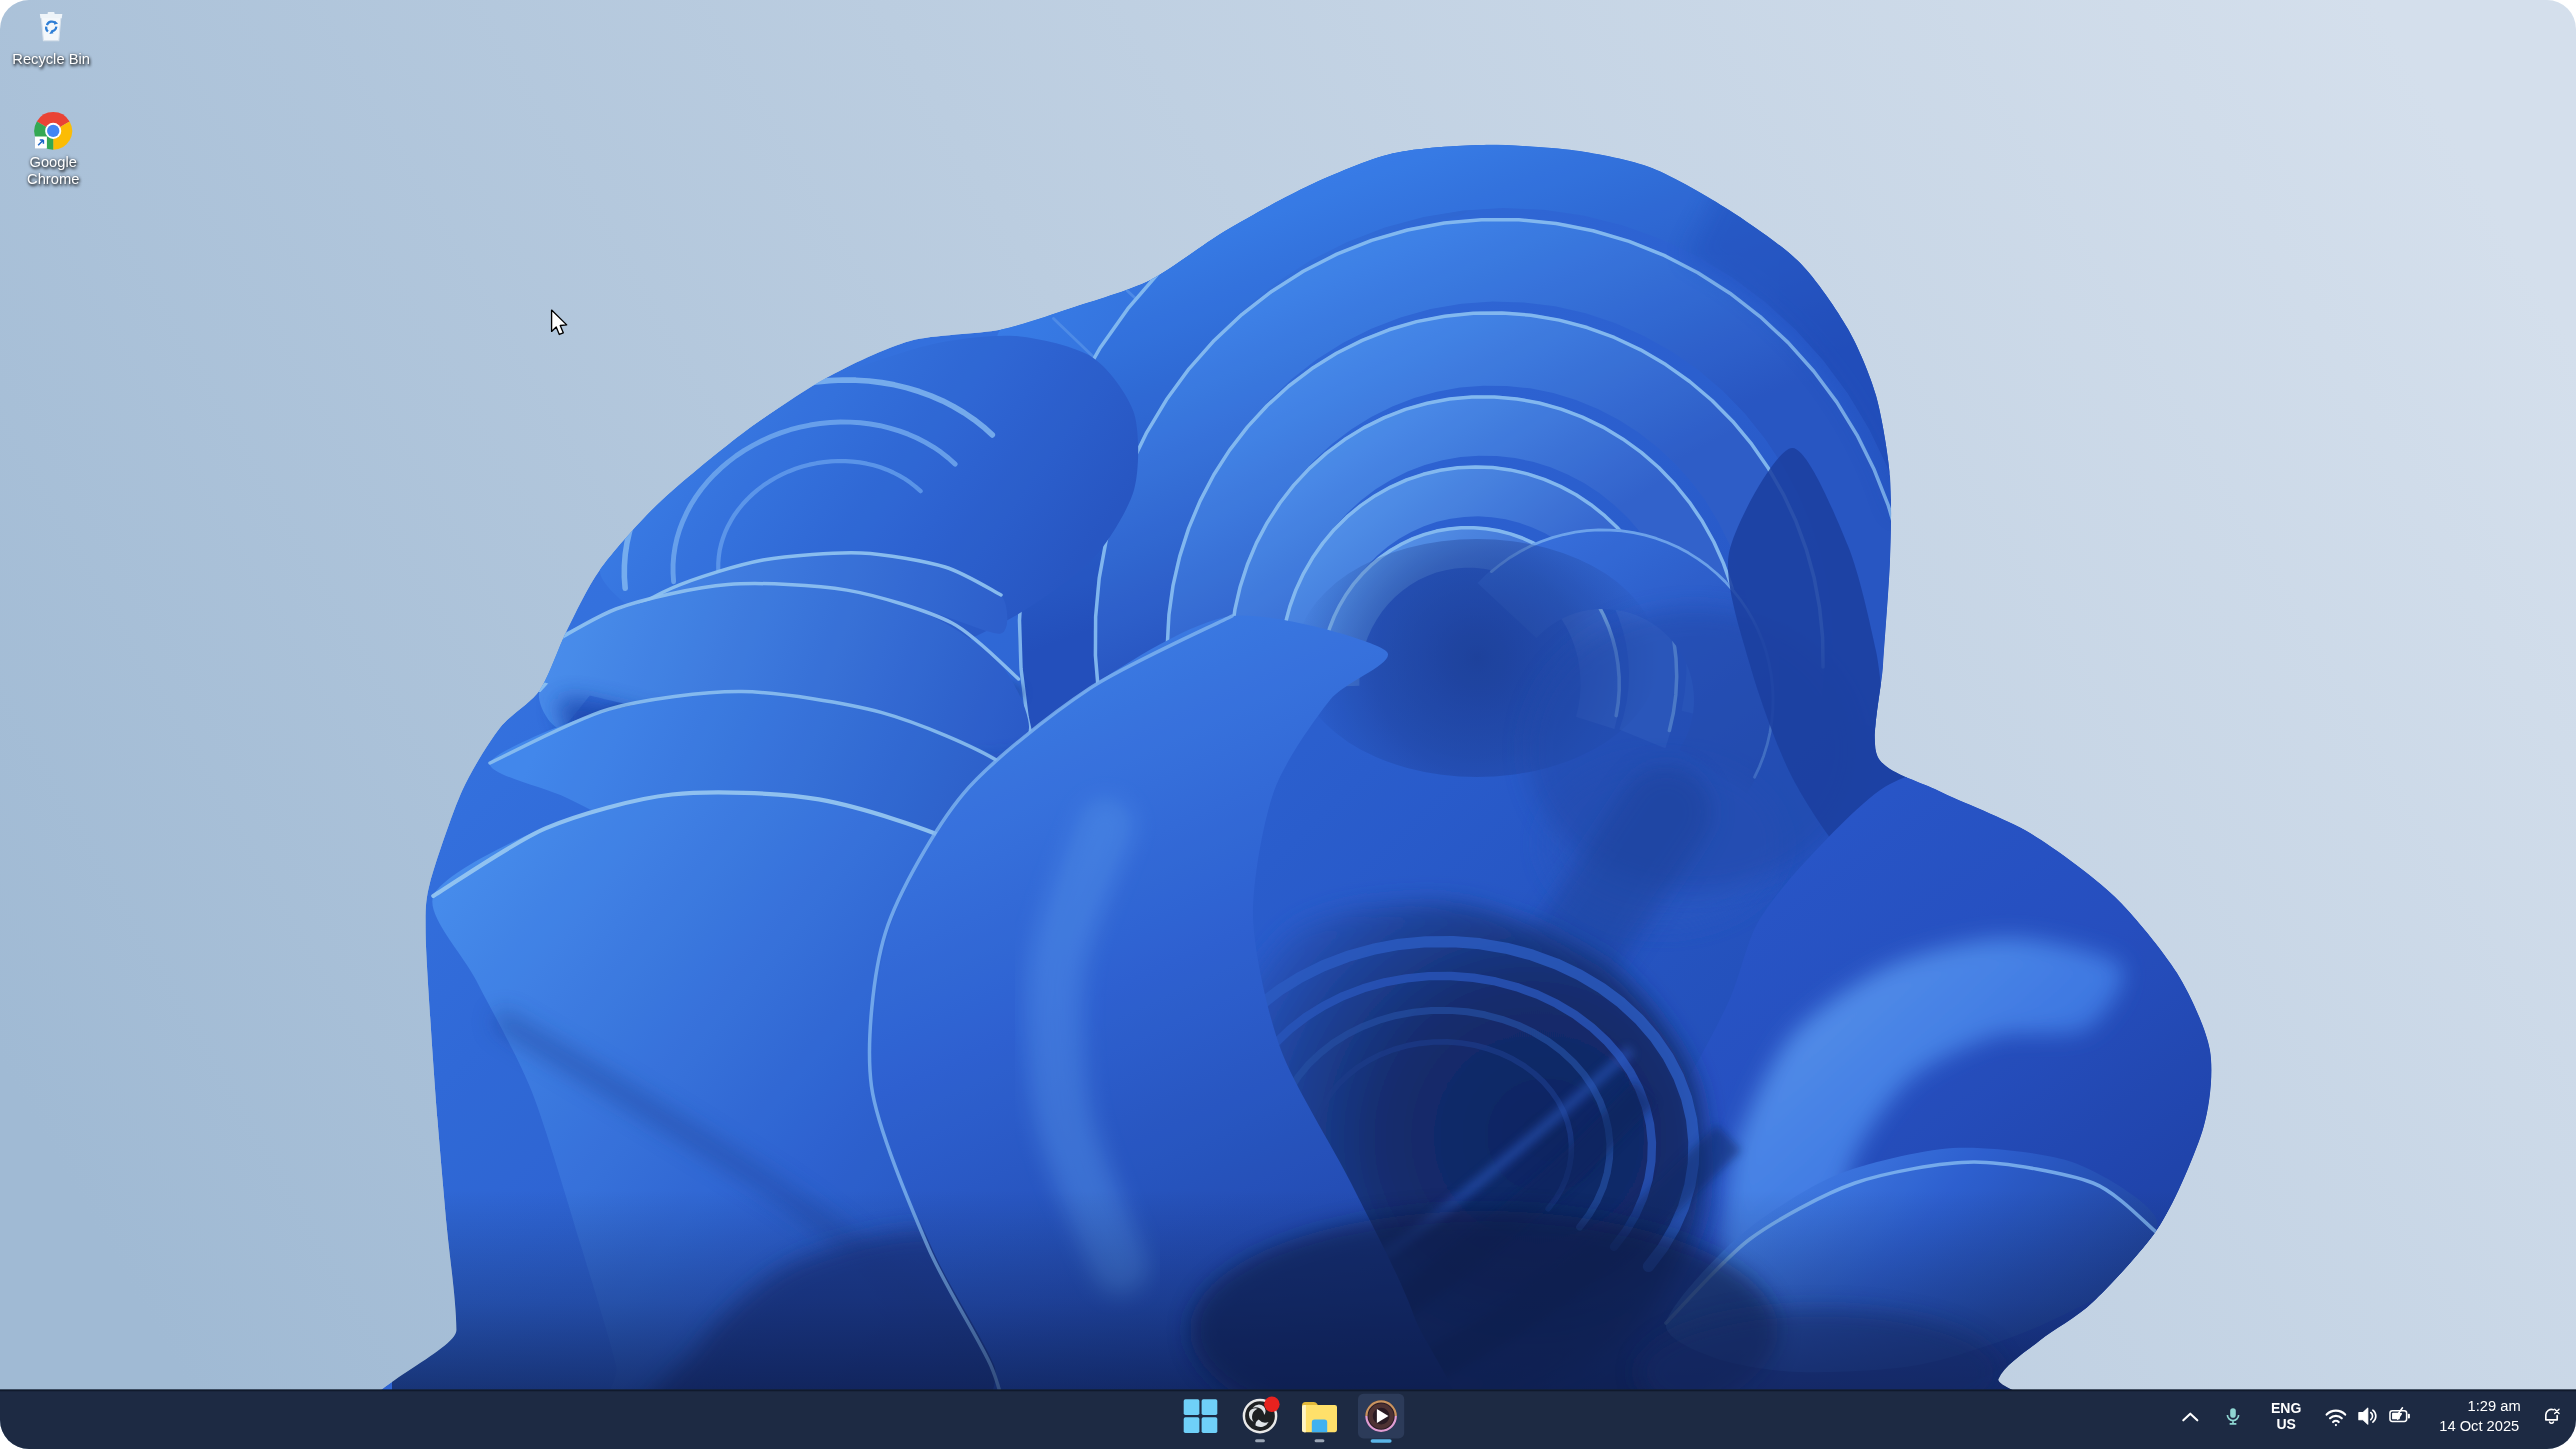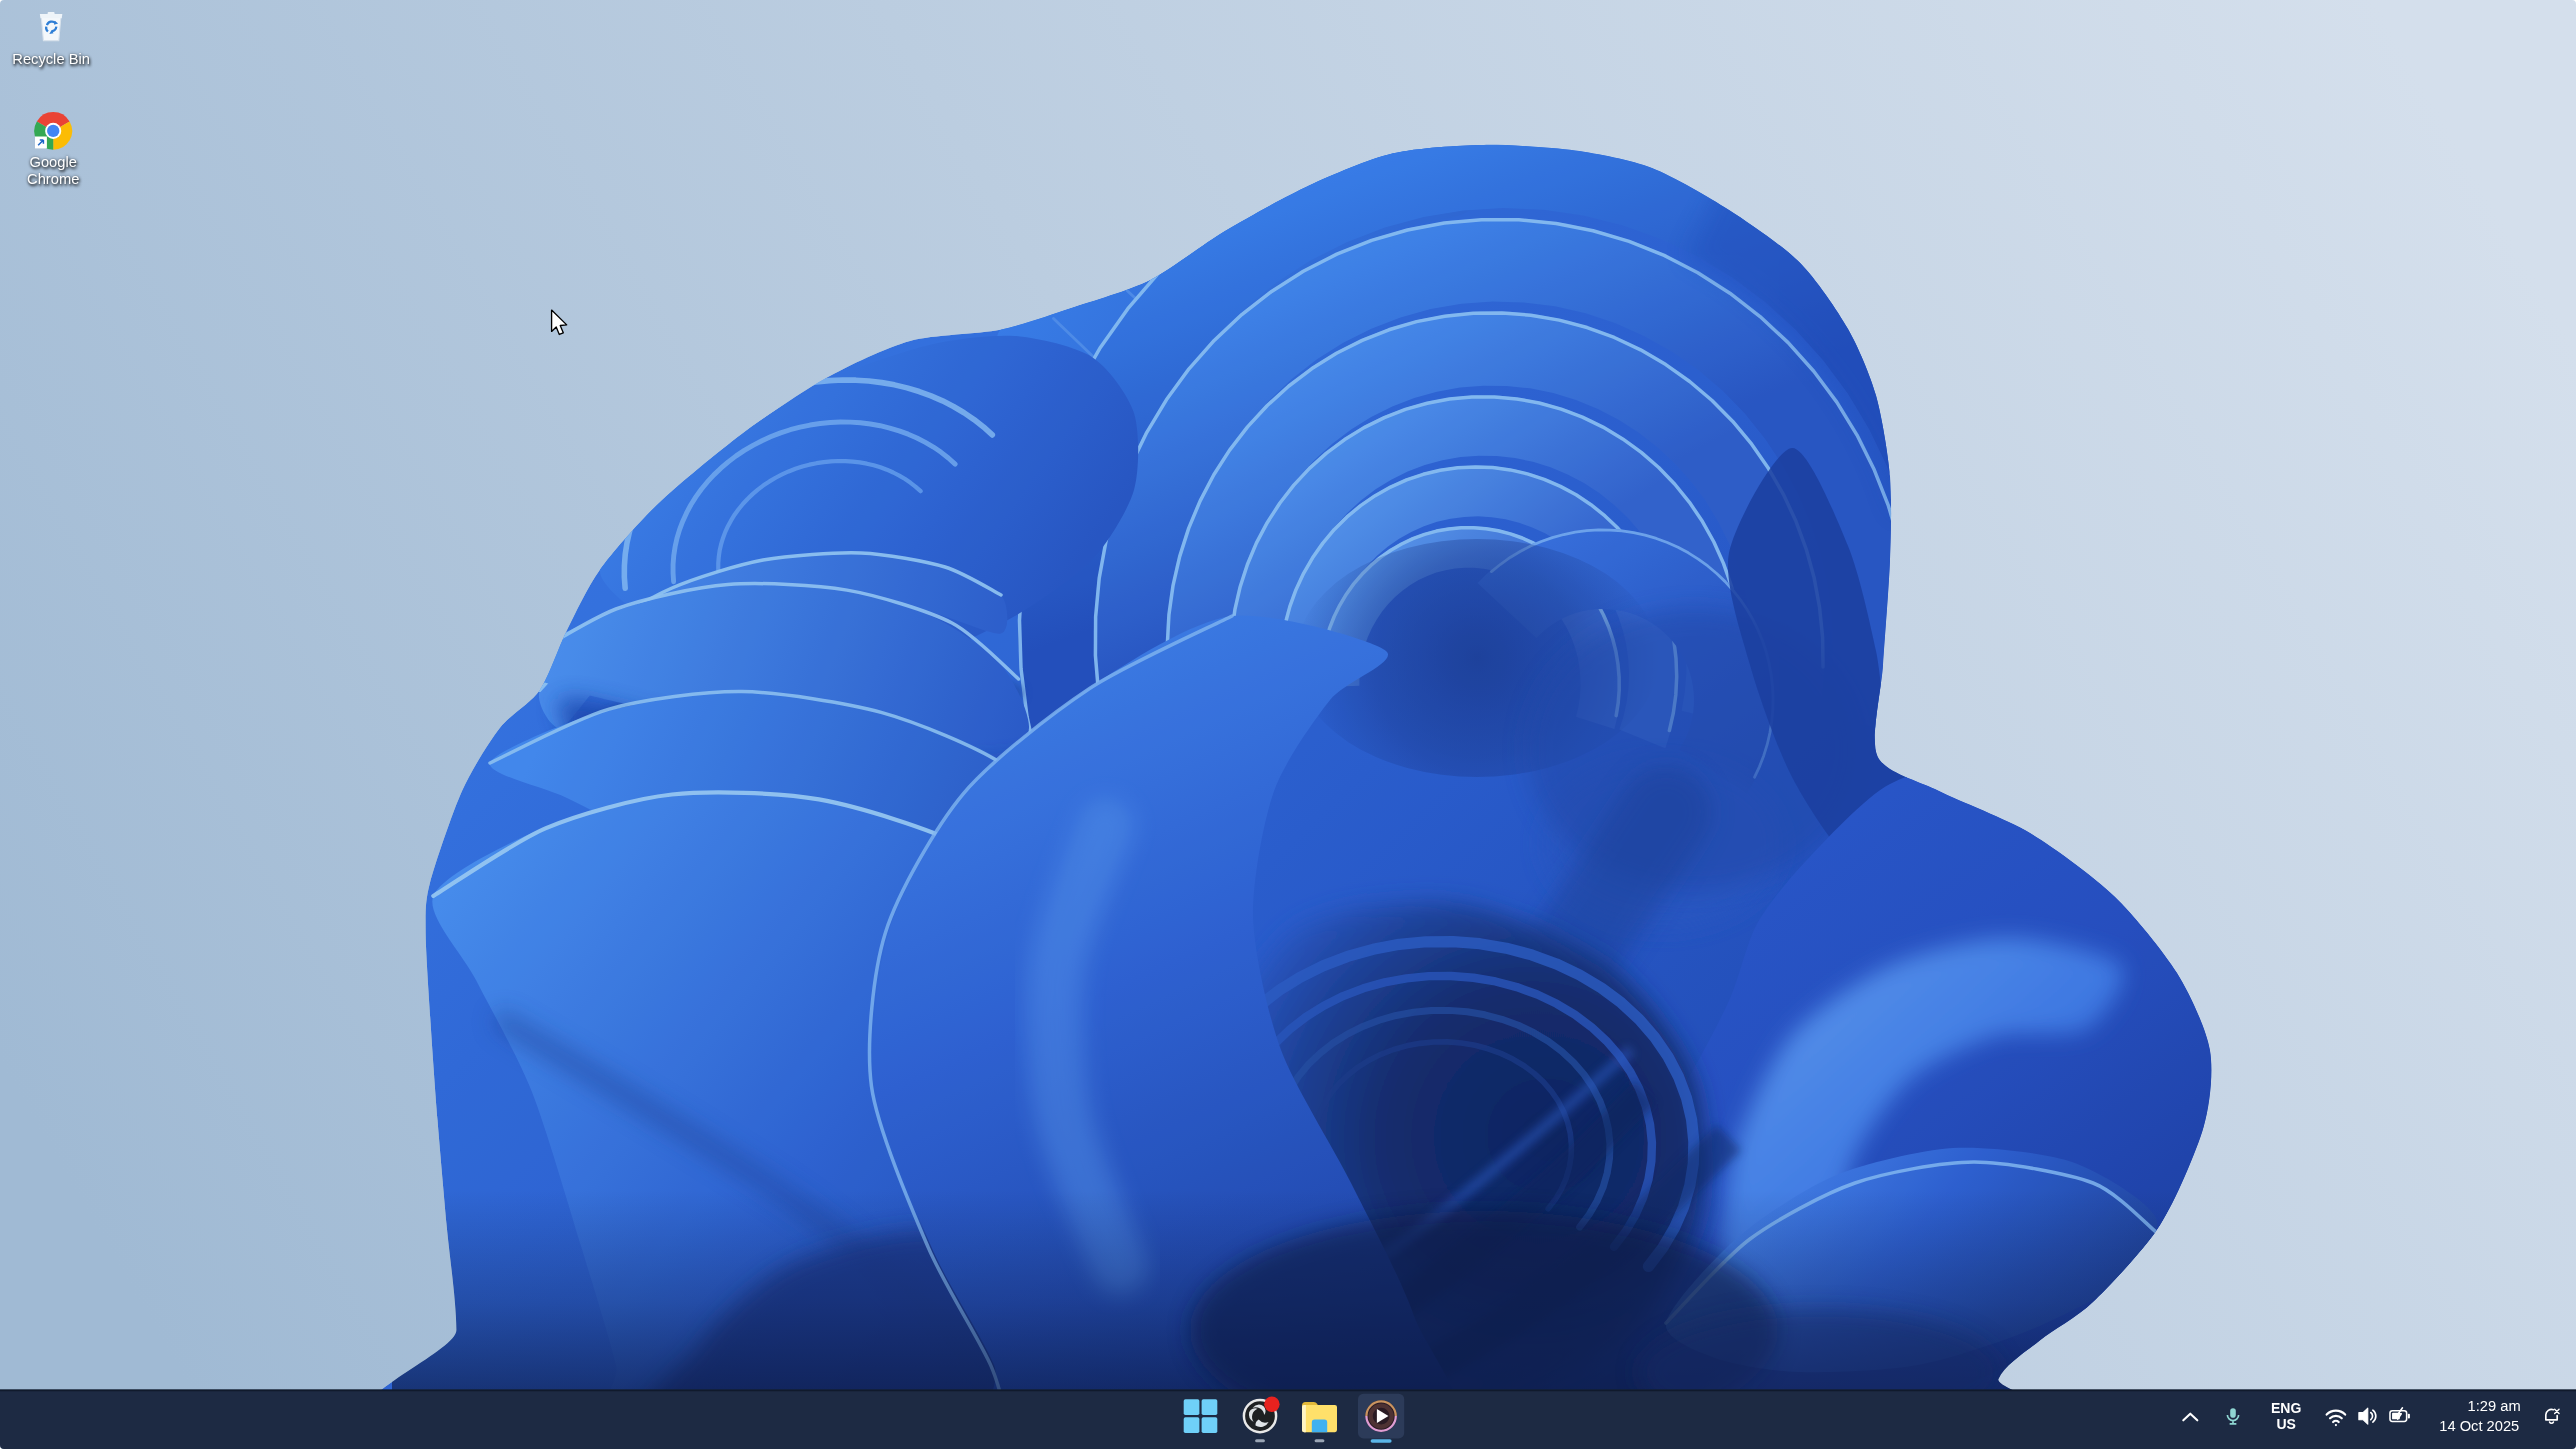--- a/index.html
+++ b/index.html
@@ -1,14 +1,14 @@
 <!DOCTYPE html>
 <html style="font-size:11.2px"><head><meta charset="utf-8"><style>
 html,body{margin:0;padding:0;background:#fff}
-#s{position:relative;width:2576px;height:1449px;border-radius:4px;overflow:hidden;font-family:"Liberation Sans",sans-serif}
+#s{position:relative;width:2576px;height:1449px;border-radius:29px;overflow:hidden;font-family:"Liberation Sans",sans-serif}
 </style></head><body>
 <div id="s"><svg width="2576" height="1449" viewBox="0 0 3680 2070">
       <defs>
         <linearGradient id="bg" x1="250" y1="1950" x2="3450" y2="100" gradientUnits="userSpaceOnUse">
           <stop offset="0" stop-color="#a0bad4"></stop>
           <stop offset="0.5" stop-color="#bbcde0"></stop>
           <stop offset="1" stop-color="#d4dfec"></stop>
         </linearGradient>
         <linearGradient id="base" x1="1100" y1="300" x2="2700" y2="2000" gradientUnits="userSpaceOnUse">
           <stop offset="0" stop-color="#3a7ce8"></stop>

